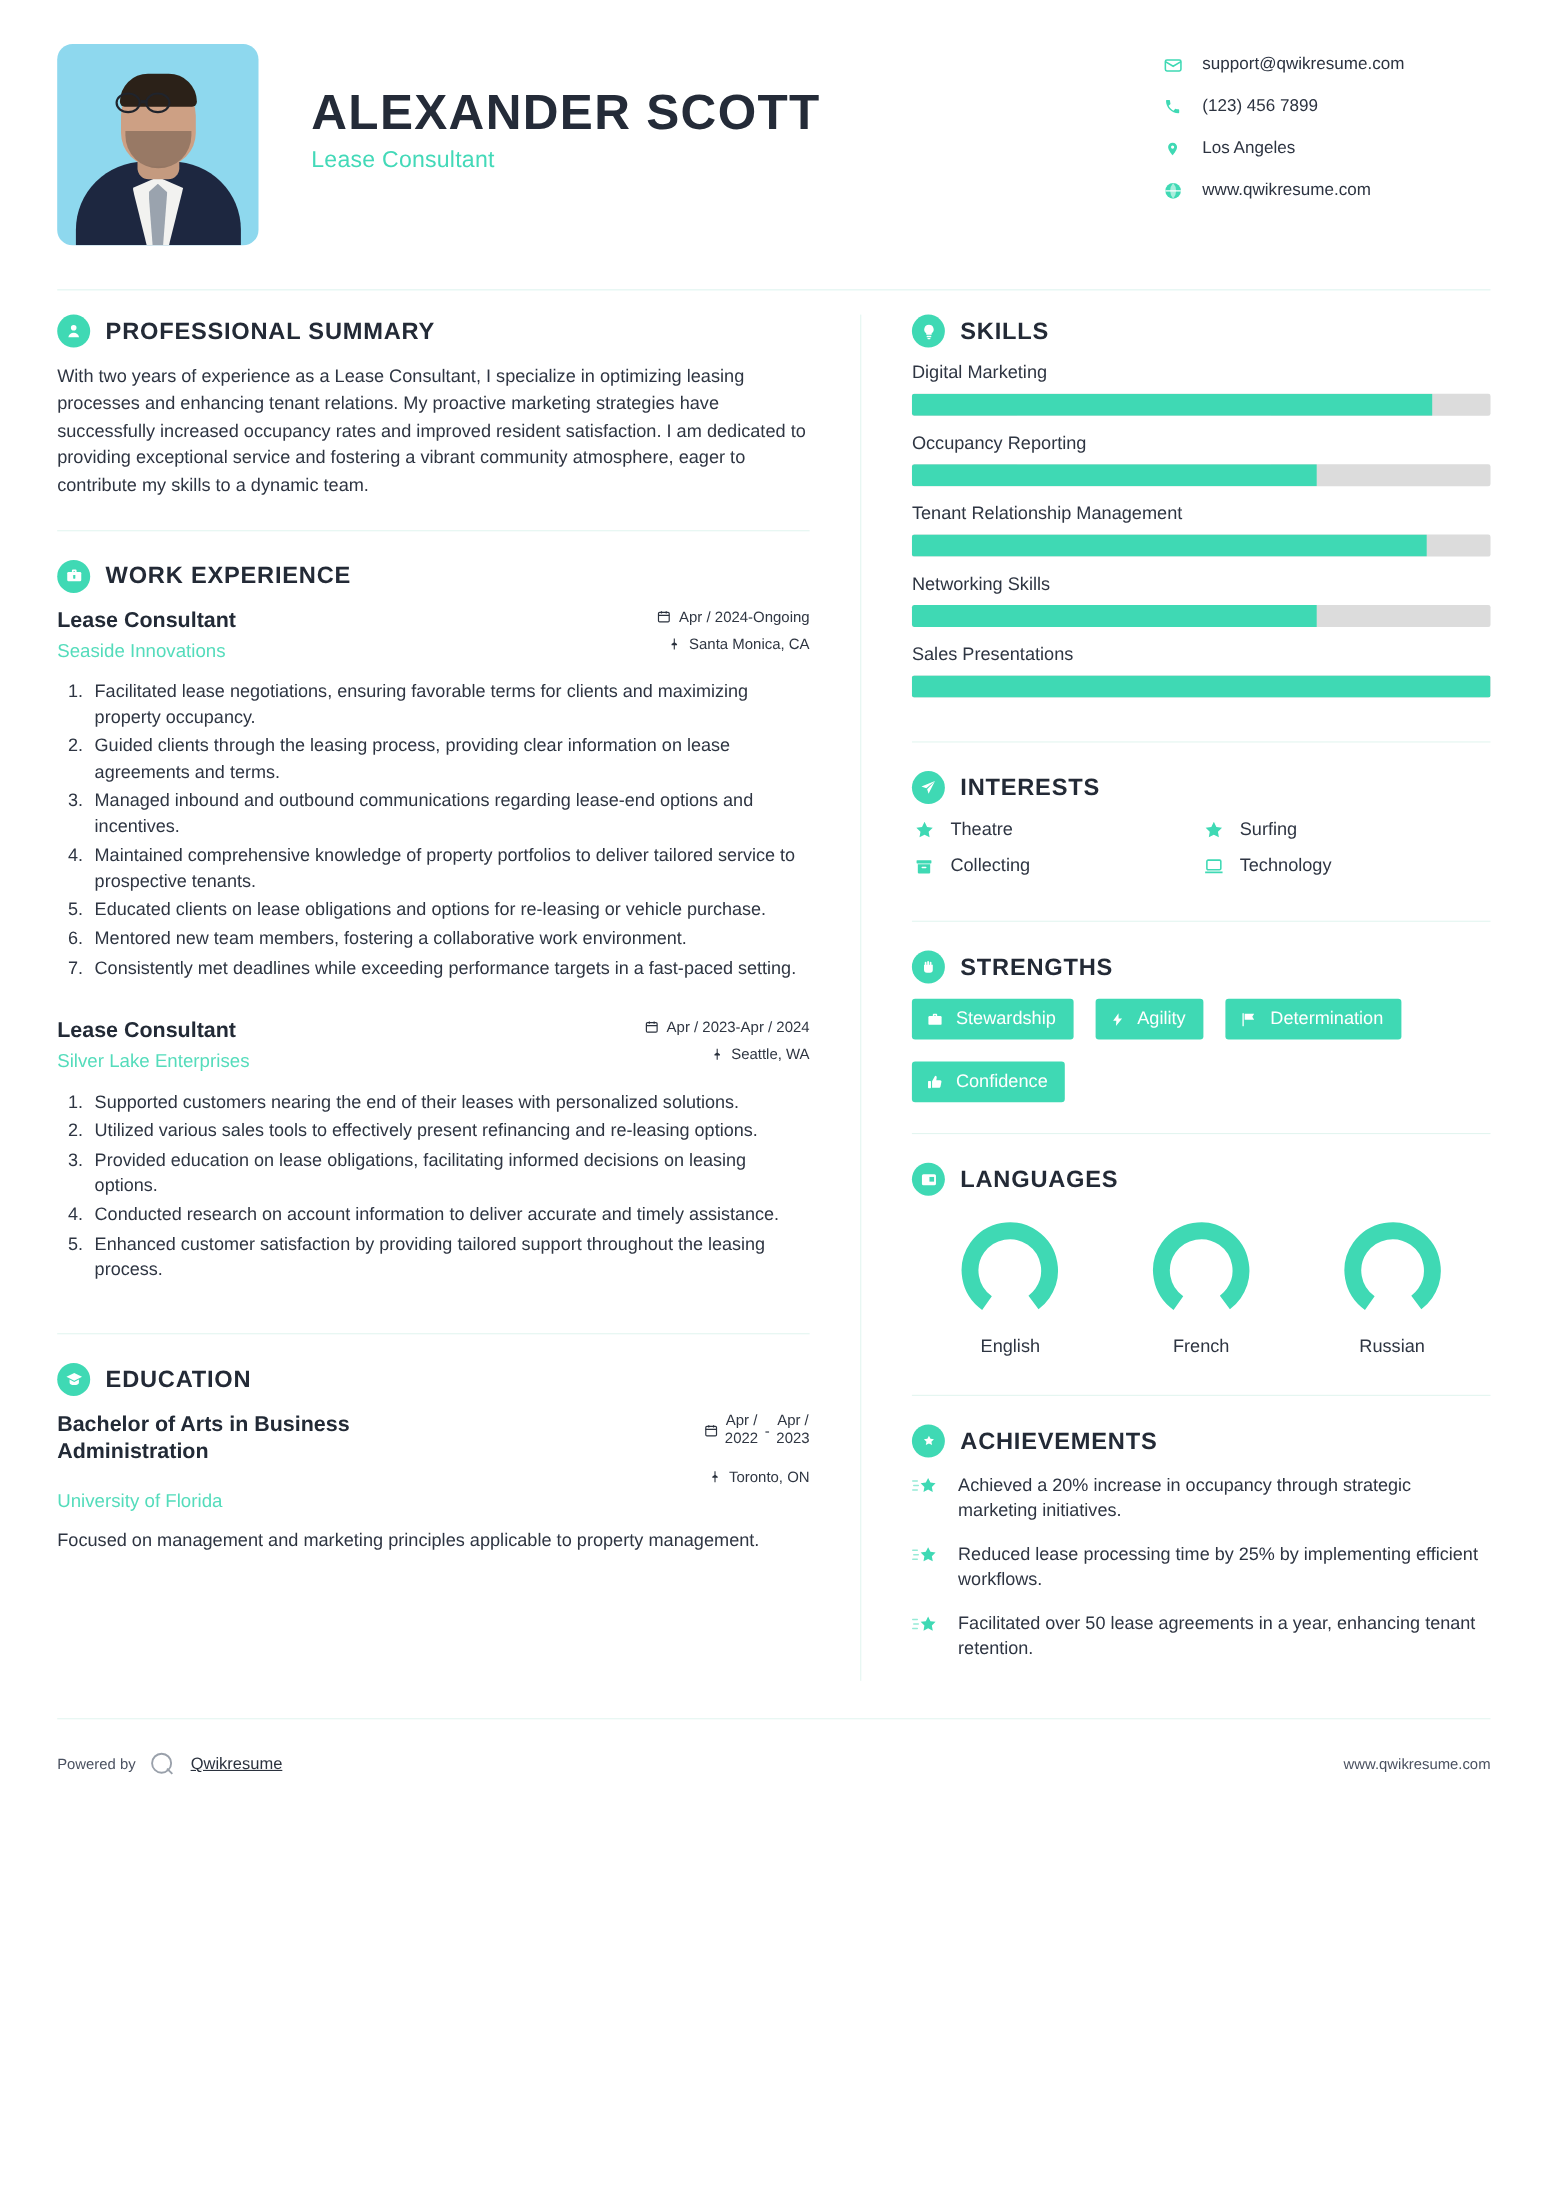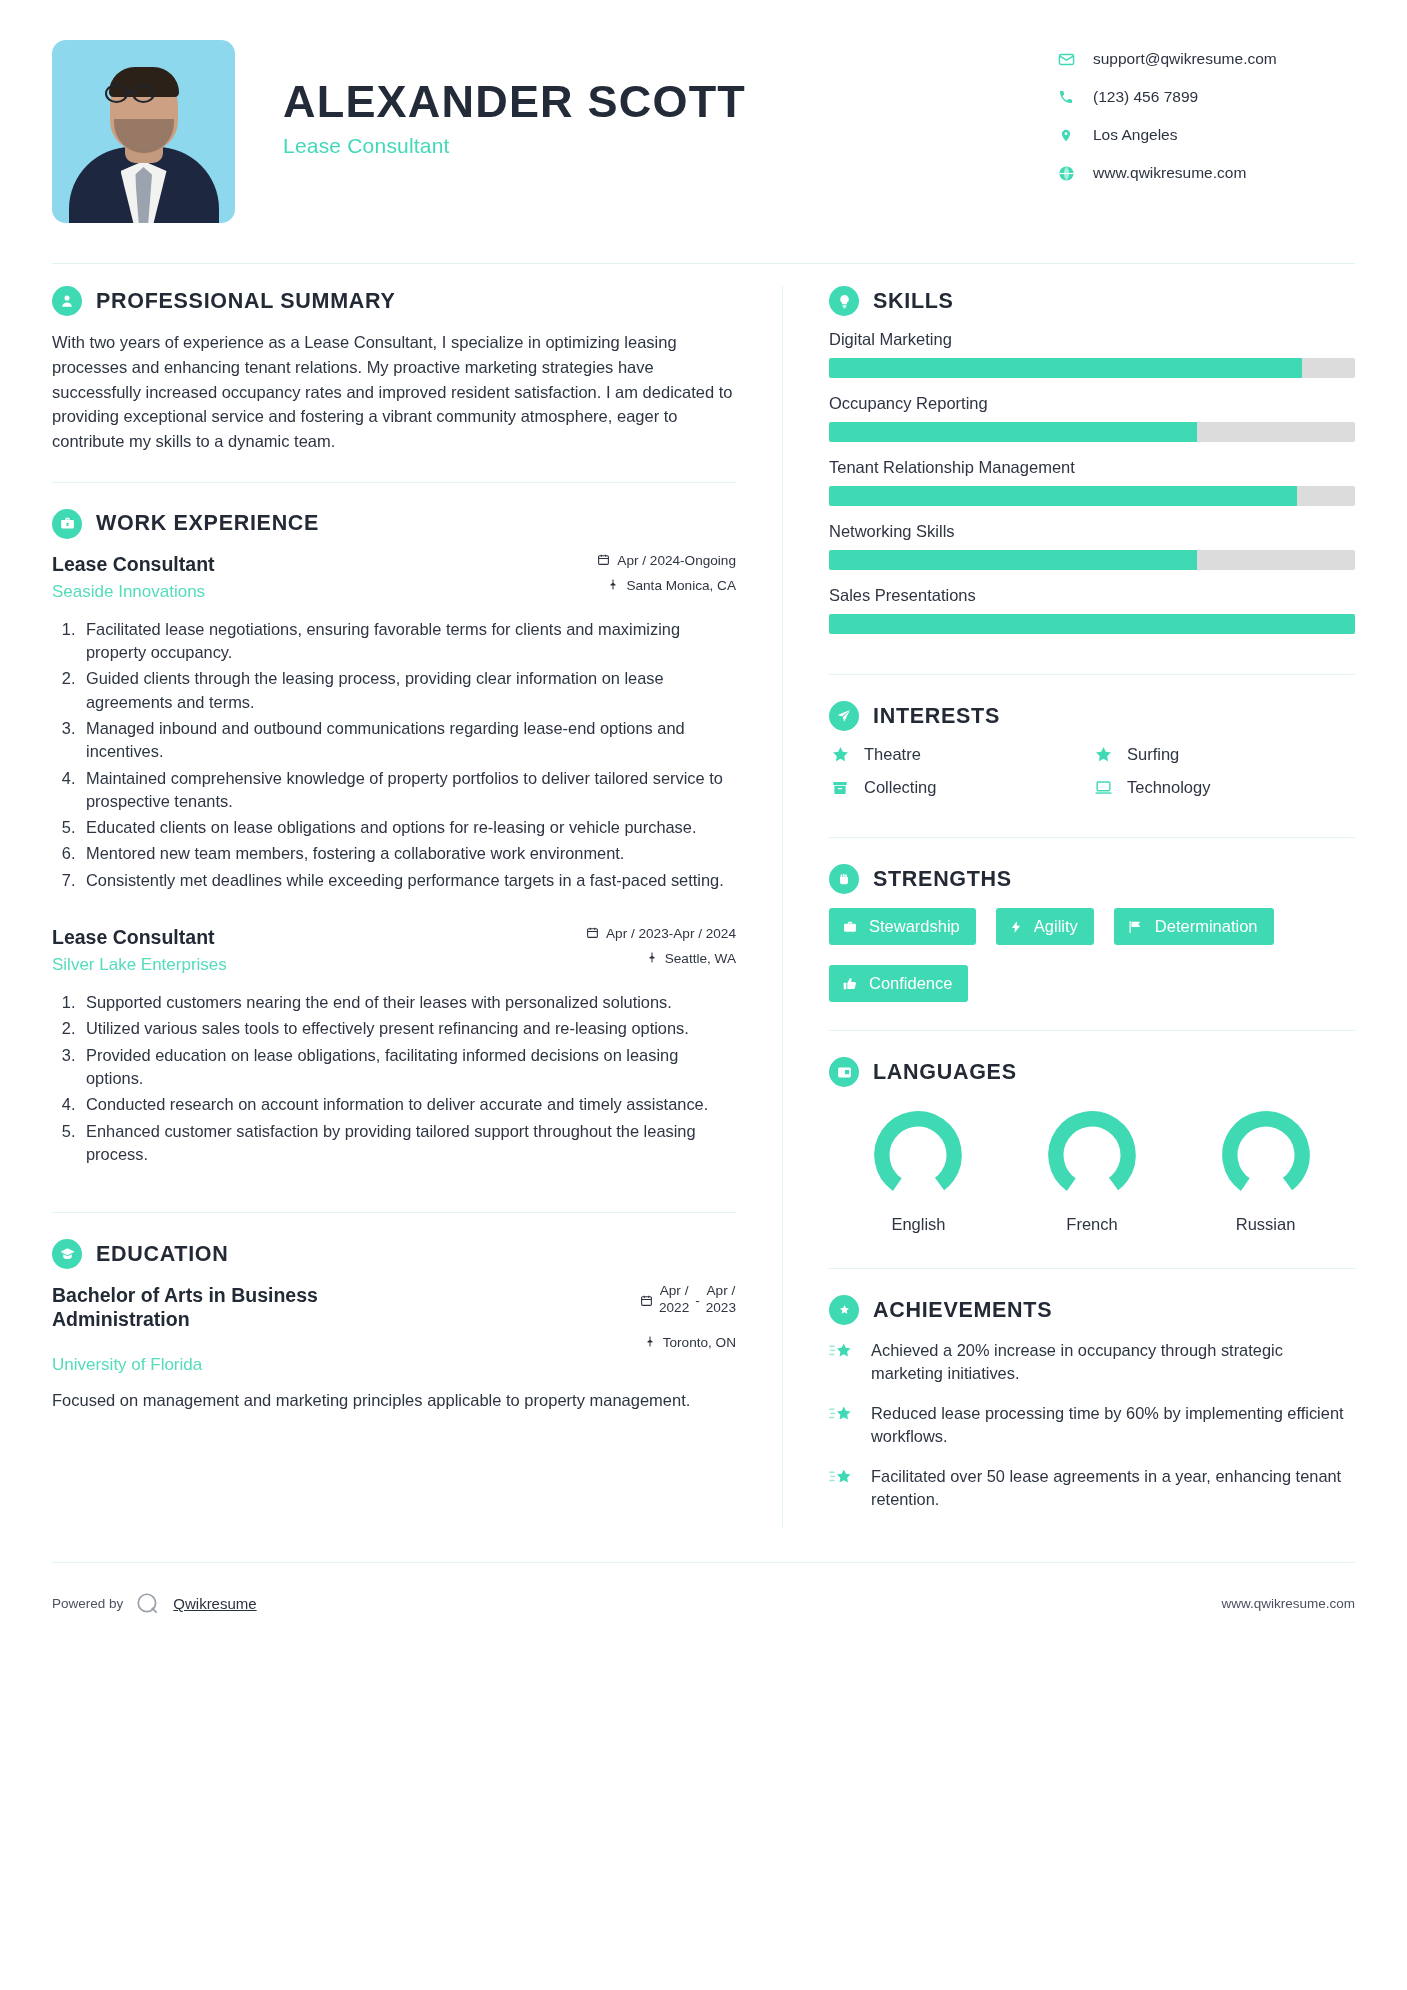--- a/index.html
+++ b/index.html
@@ -103,21 +103,21 @@
 
   
   .job { margin-bottom: 4px; }
   .job-top { display: flex; align-items: flex-start; }
   .job-left { flex: 1; }
   .job-right { flex: 0 0 230px; text-align: right; }
   .job-title { font-size: 19.5px; font-weight: 700; color: #222a36; }
   .job-org { font-size: 17px; color: #54dcbb; margin-top: 6px; }
   .meta-row {
     font-size: 13.6px; color: #2f3642; display: flex;
-    justify-content: flex-end; gap: 7px;
+    align-items: center; justify-content: flex-end; gap: 7px;
   }
   .meta-row + .meta-row { margin-top: 10px; }
   .meta-ico { display: inline-flex; color: #2b323e; }
 
   ol.bullets { margin: 16px 0 0 0; padding-left: 28px; }
   ol.bullets li {
     font-size: 16.4px; line-height: 1.42; color: #2e3542;
     margin-bottom: 3px; padding-left: 6px;
   }
 
@@ -626,21 +626,21 @@
         </div>
         <div class="ach">
           <span class="ach-ico">
             <svg width="24" height="22" viewBox="0 0 26 24" fill="currentColor">
               <path d="M16 2.8l2.3 4.6 5.1.7-3.7 3.6.9 5.1-4.6-2.4-4.6 2.4.9-5.1L8.6 8.1l5.1-.7z"></path>
               <rect x="0" y="5" width="6" height="1.5" rx=".75" opacity=".55"></rect>
               <rect x="1" y="9.5" width="6" height="1.5" rx=".75" opacity=".55"></rect>
               <rect x="0" y="14" width="6" height="1.5" rx=".75" opacity=".55"></rect>
             </svg>
           </span>
-          <span class="ach-txt">Reduced lease processing time by 60% by implementing efficient workflows.</span>
+          <span class="ach-txt">Reduced lease processing time by 25% by implementing efficient workflows.</span>
         </div>
         <div class="ach">
           <span class="ach-ico">
             <svg width="24" height="22" viewBox="0 0 26 24" fill="currentColor">
               <path d="M16 2.8l2.3 4.6 5.1.7-3.7 3.6.9 5.1-4.6-2.4-4.6 2.4.9-5.1L8.6 8.1l5.1-.7z"></path>
               <rect x="0" y="5" width="6" height="1.5" rx=".75" opacity=".55"></rect>
               <rect x="1" y="9.5" width="6" height="1.5" rx=".75" opacity=".55"></rect>
               <rect x="0" y="14" width="6" height="1.5" rx=".75" opacity=".55"></rect>
             </svg>
           </span>

